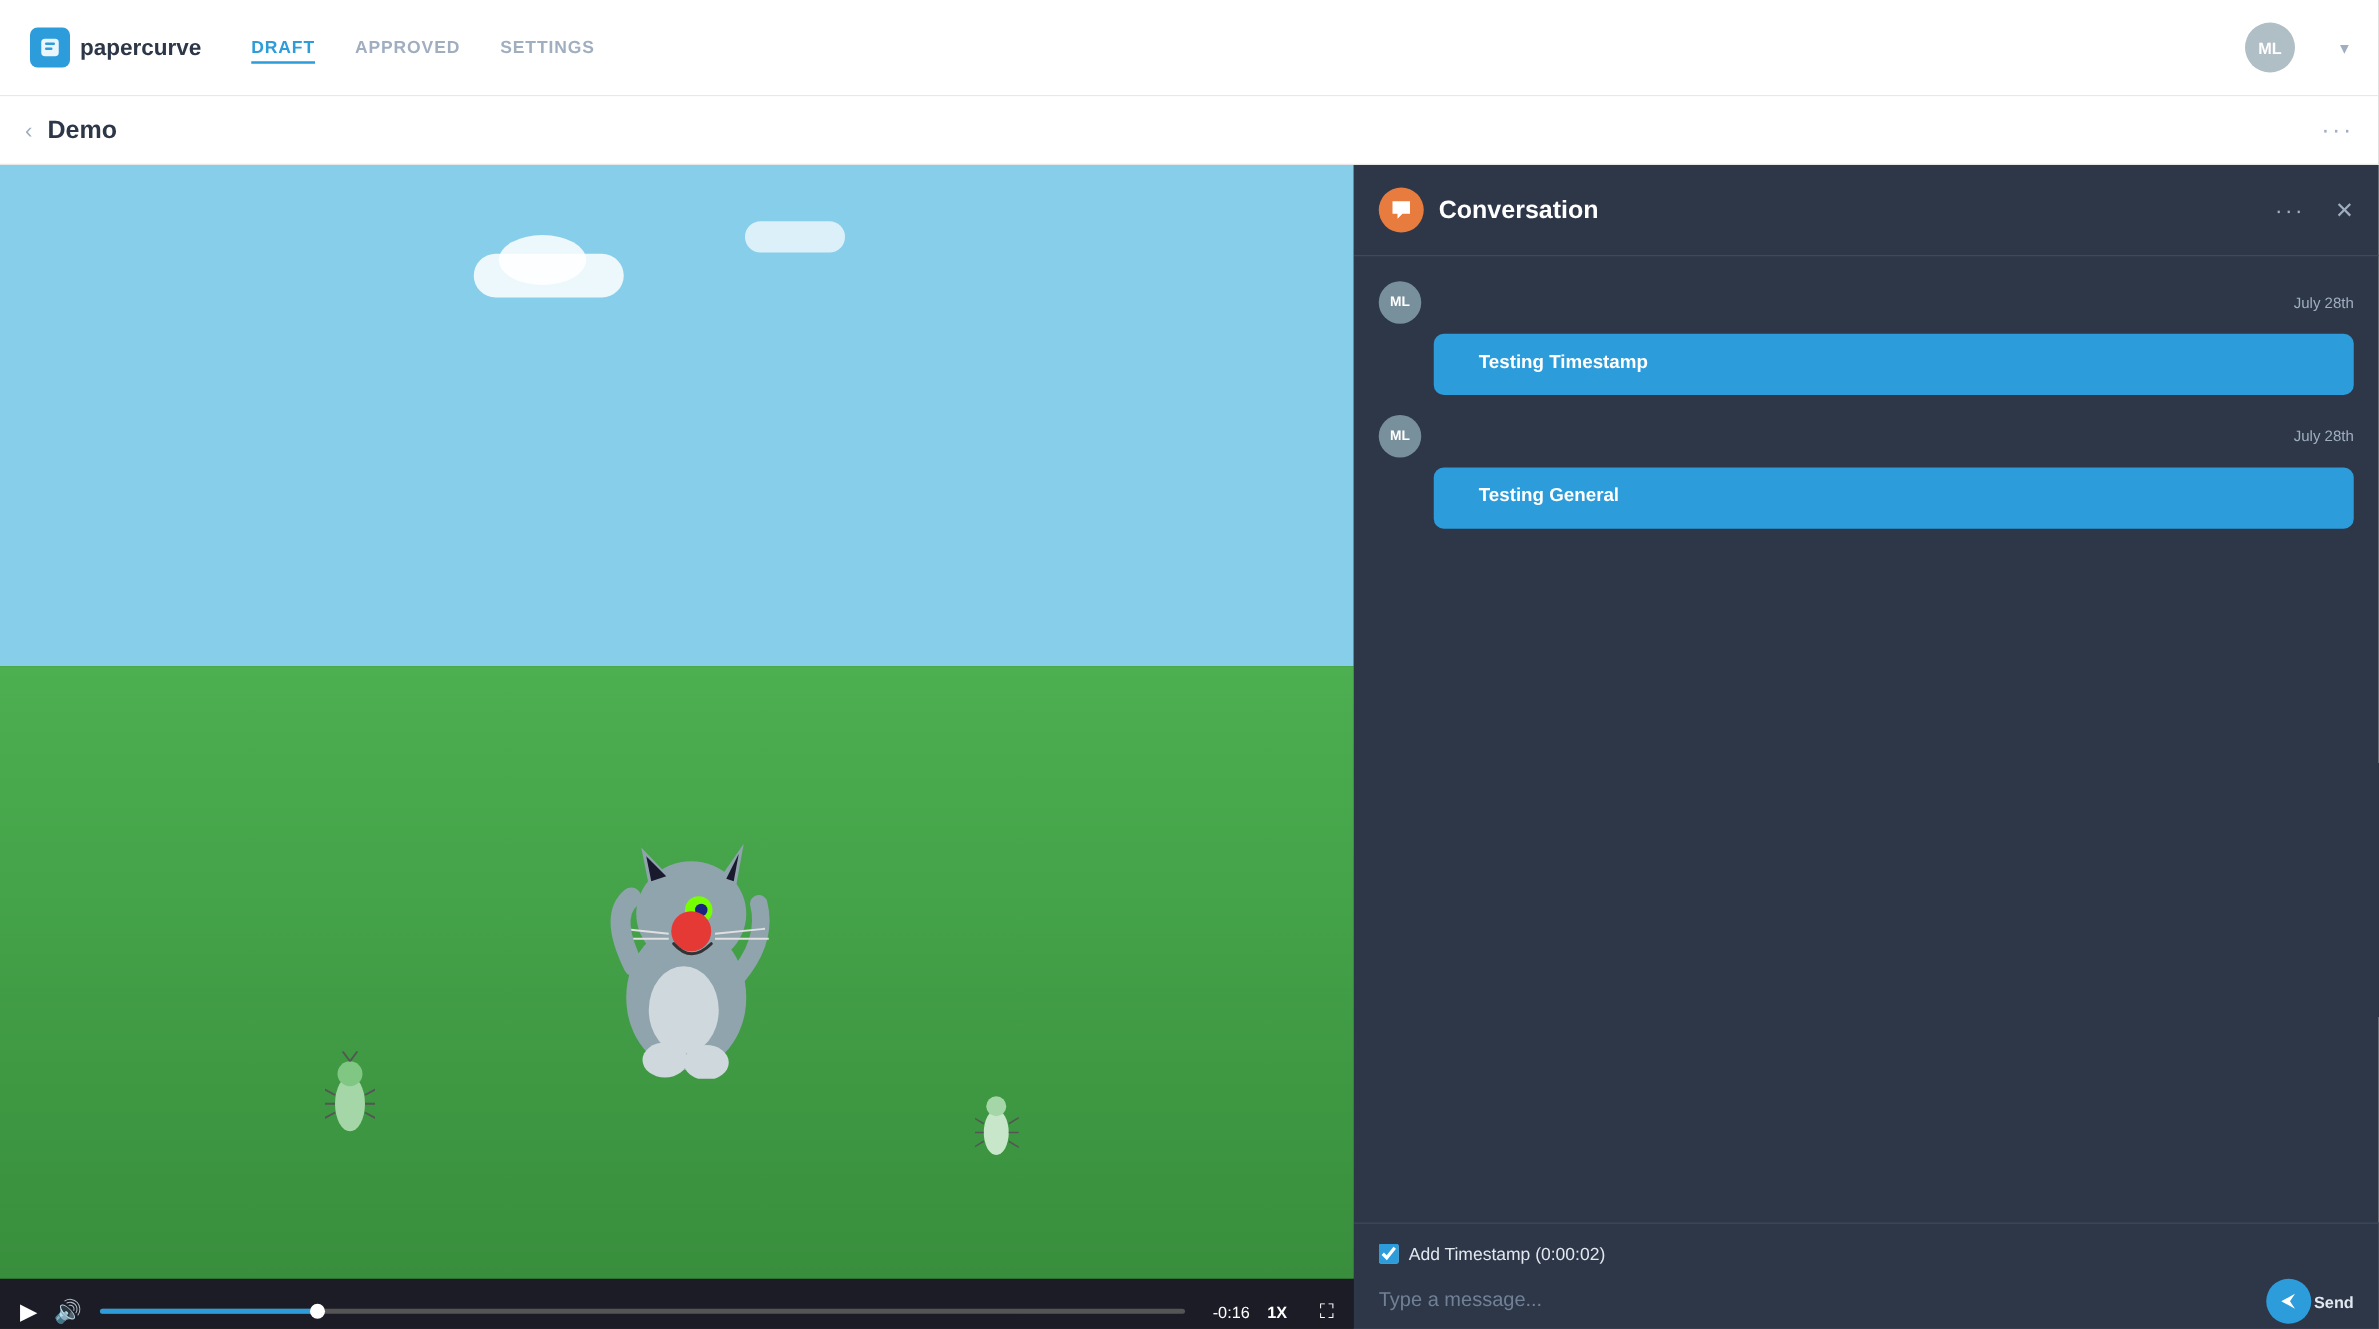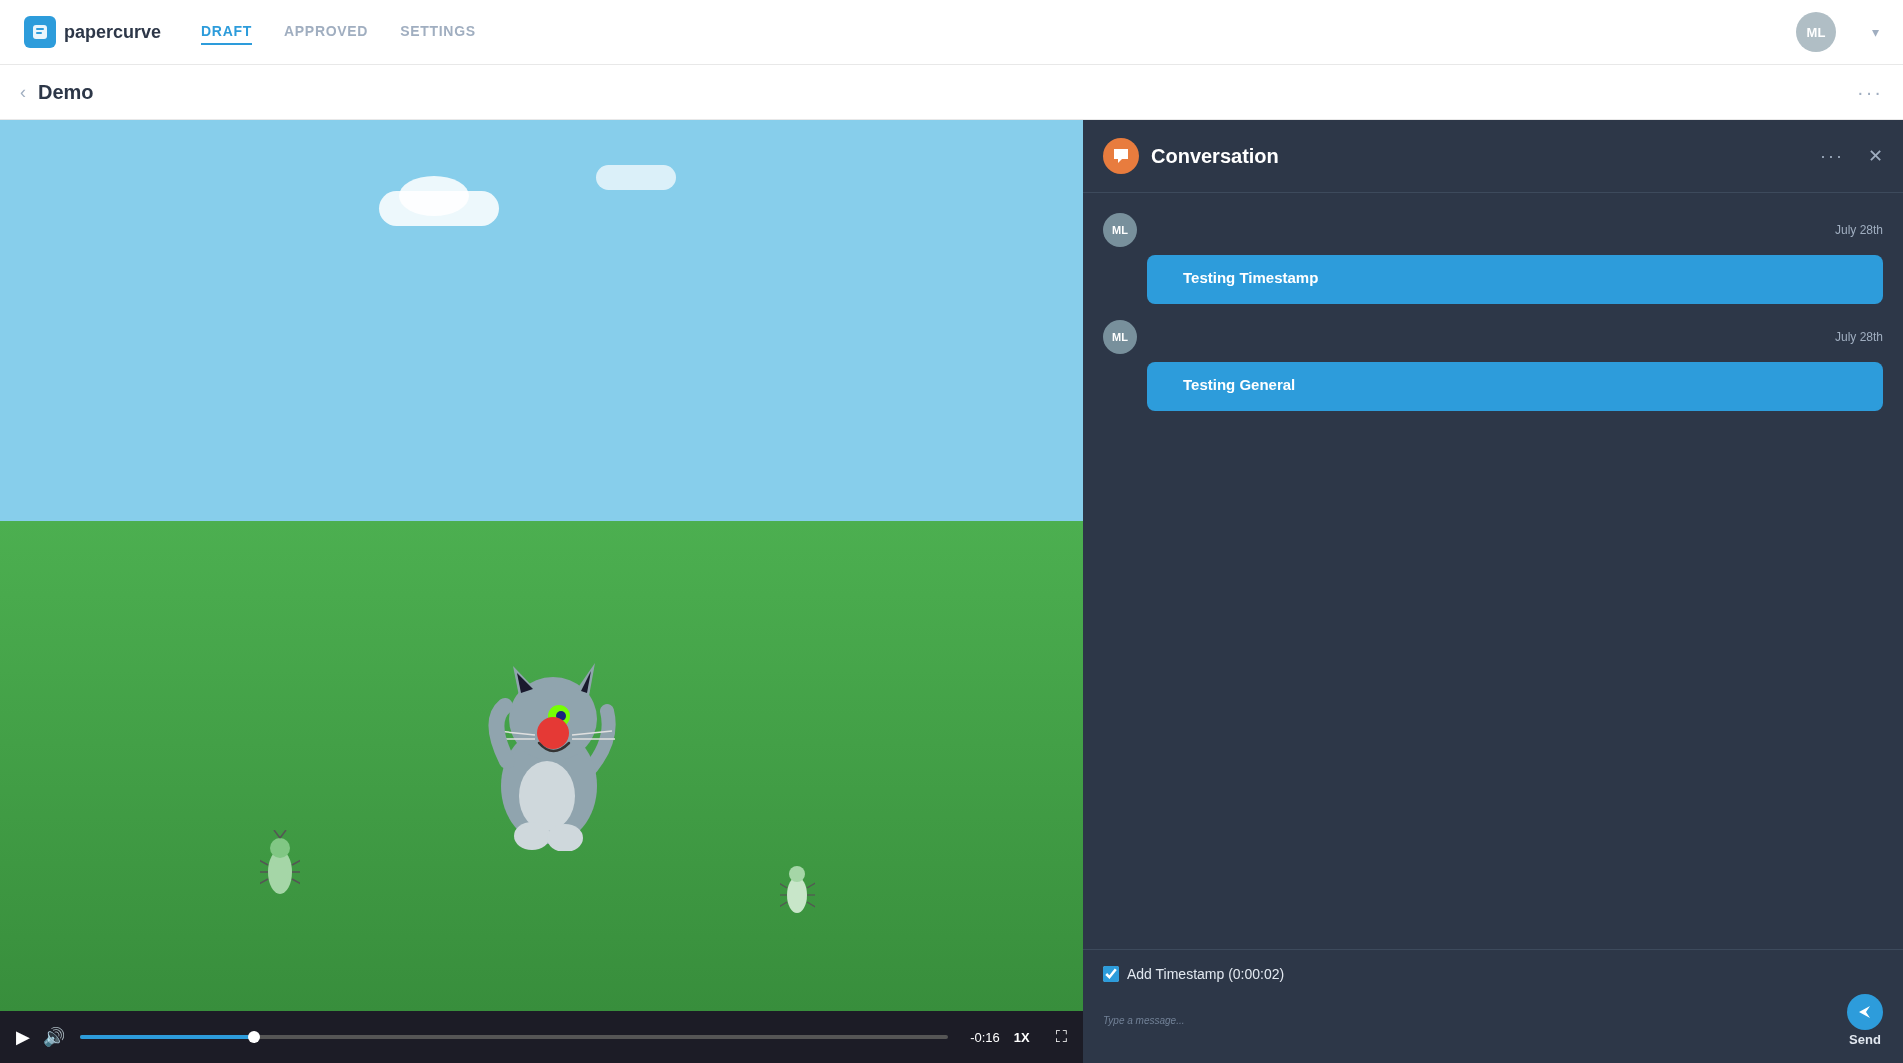--- a/index.html
+++ b/index.html
@@ -2,21 +2,21 @@
 <html><head>
   <meta charset="utf-8">
   <style>
     * { box-sizing: border-box; margin: 0; padding: 0; }
     body { font-family: -apple-system, BlinkMacSystemFont, 'Segoe UI', sans-serif; background: #f5f5f5; width: 1903px; height: 1063px; overflow: hidden; }
 
     
     .topnav {
       display: flex;
       align-items: center;
-      height: 65px;
+      height: 77px;
       background: #fff;
       border-bottom: 1px solid #e8e8e8;
       padding: 0 24px;
       gap: 32px;
     }
     .logo {
       display: flex;
       align-items: center;
       gap: 8px;
       font-weight: 700;
@@ -409,30 +409,29 @@
       display: flex;
       align-items: center;
       gap: 12px;
     }
     .msg-input {
       flex: 1;
       background: transparent;
       border: none;
       outline: none;
       color: #fca5a5;
-      font-size: 10px;
+      font-size: 16px;
       placeholder-color: #718096;
-      font-style: italic;
     }
     .msg-input::placeholder {
       color: #718096;
     }
     .send-area {
       display: flex;
-      flex-direction: column;
+      flex-direction: row;
       align-items: center;
       gap: 2px;
     }
     .send-icon-circle {
       width: 36px;
       height: 36px;
       background: #2d9cdb;
       border-radius: 50%;
       display: flex;
       align-items: center;

